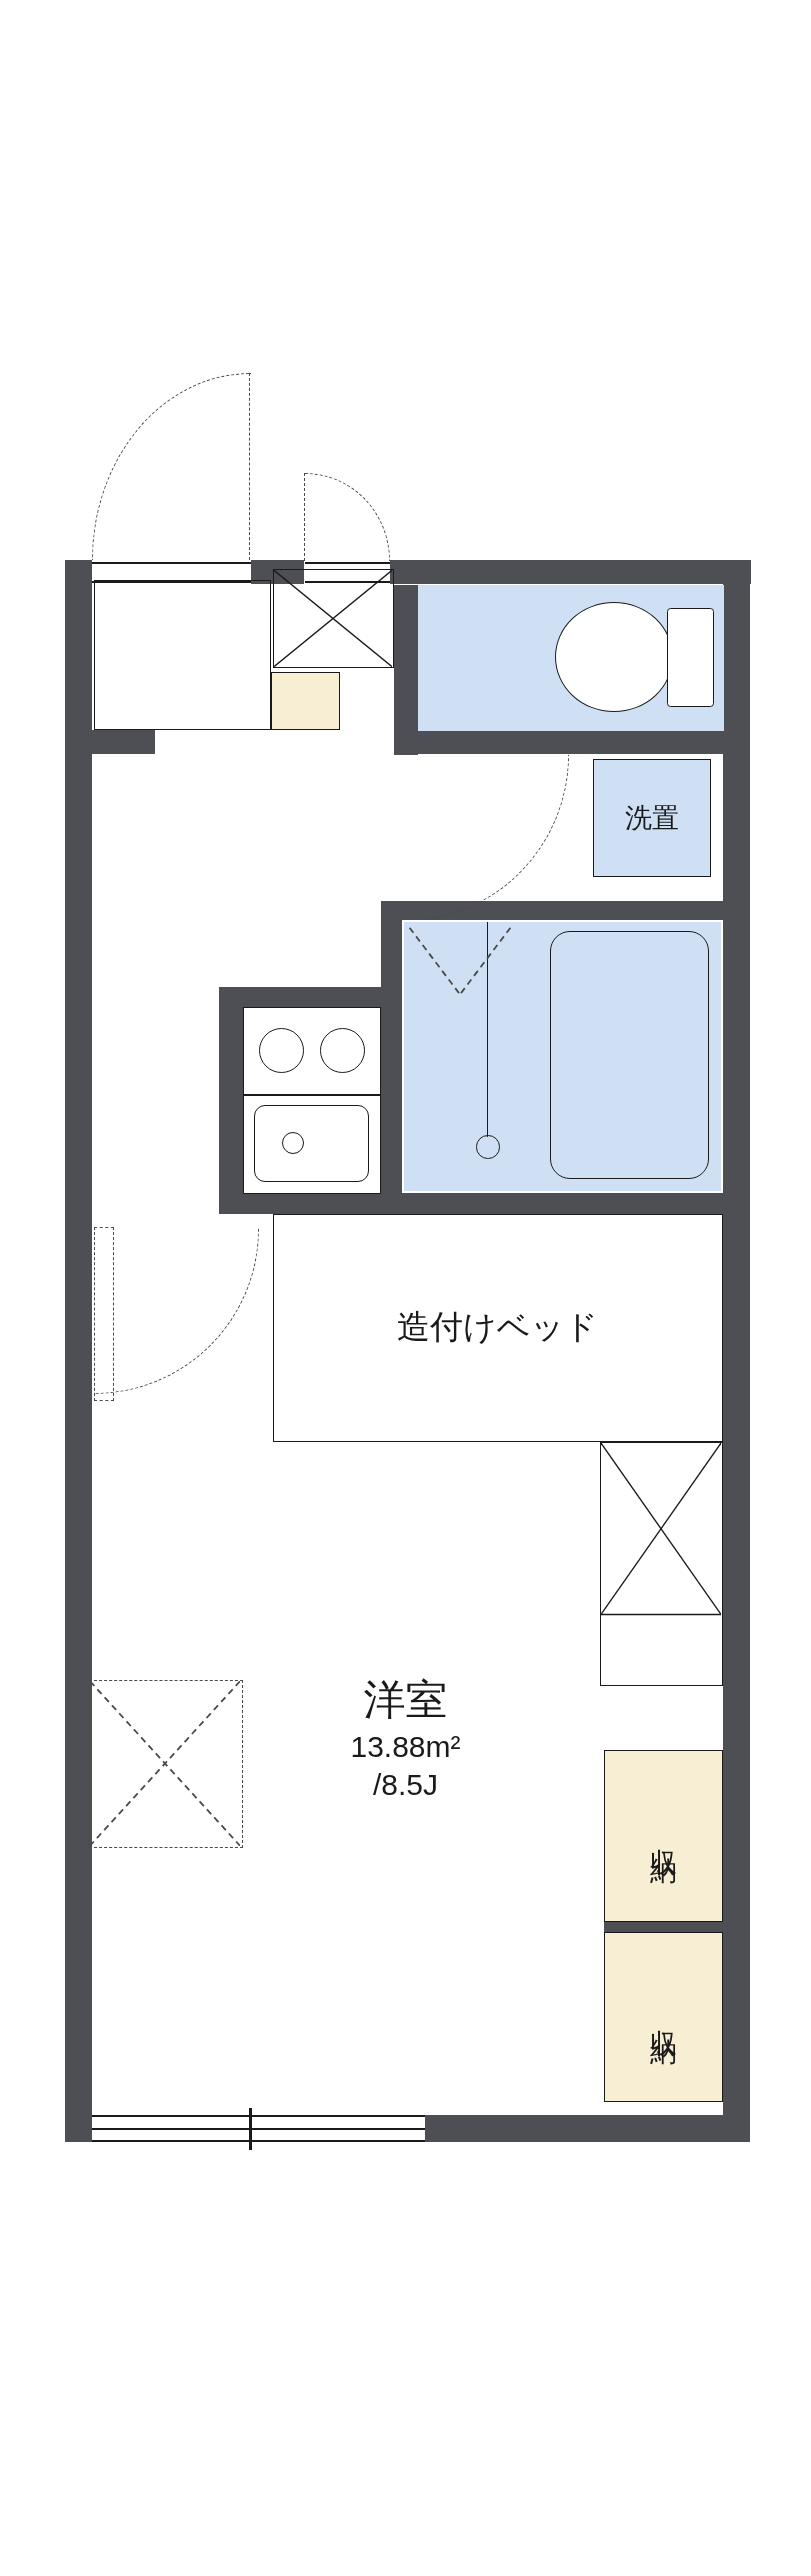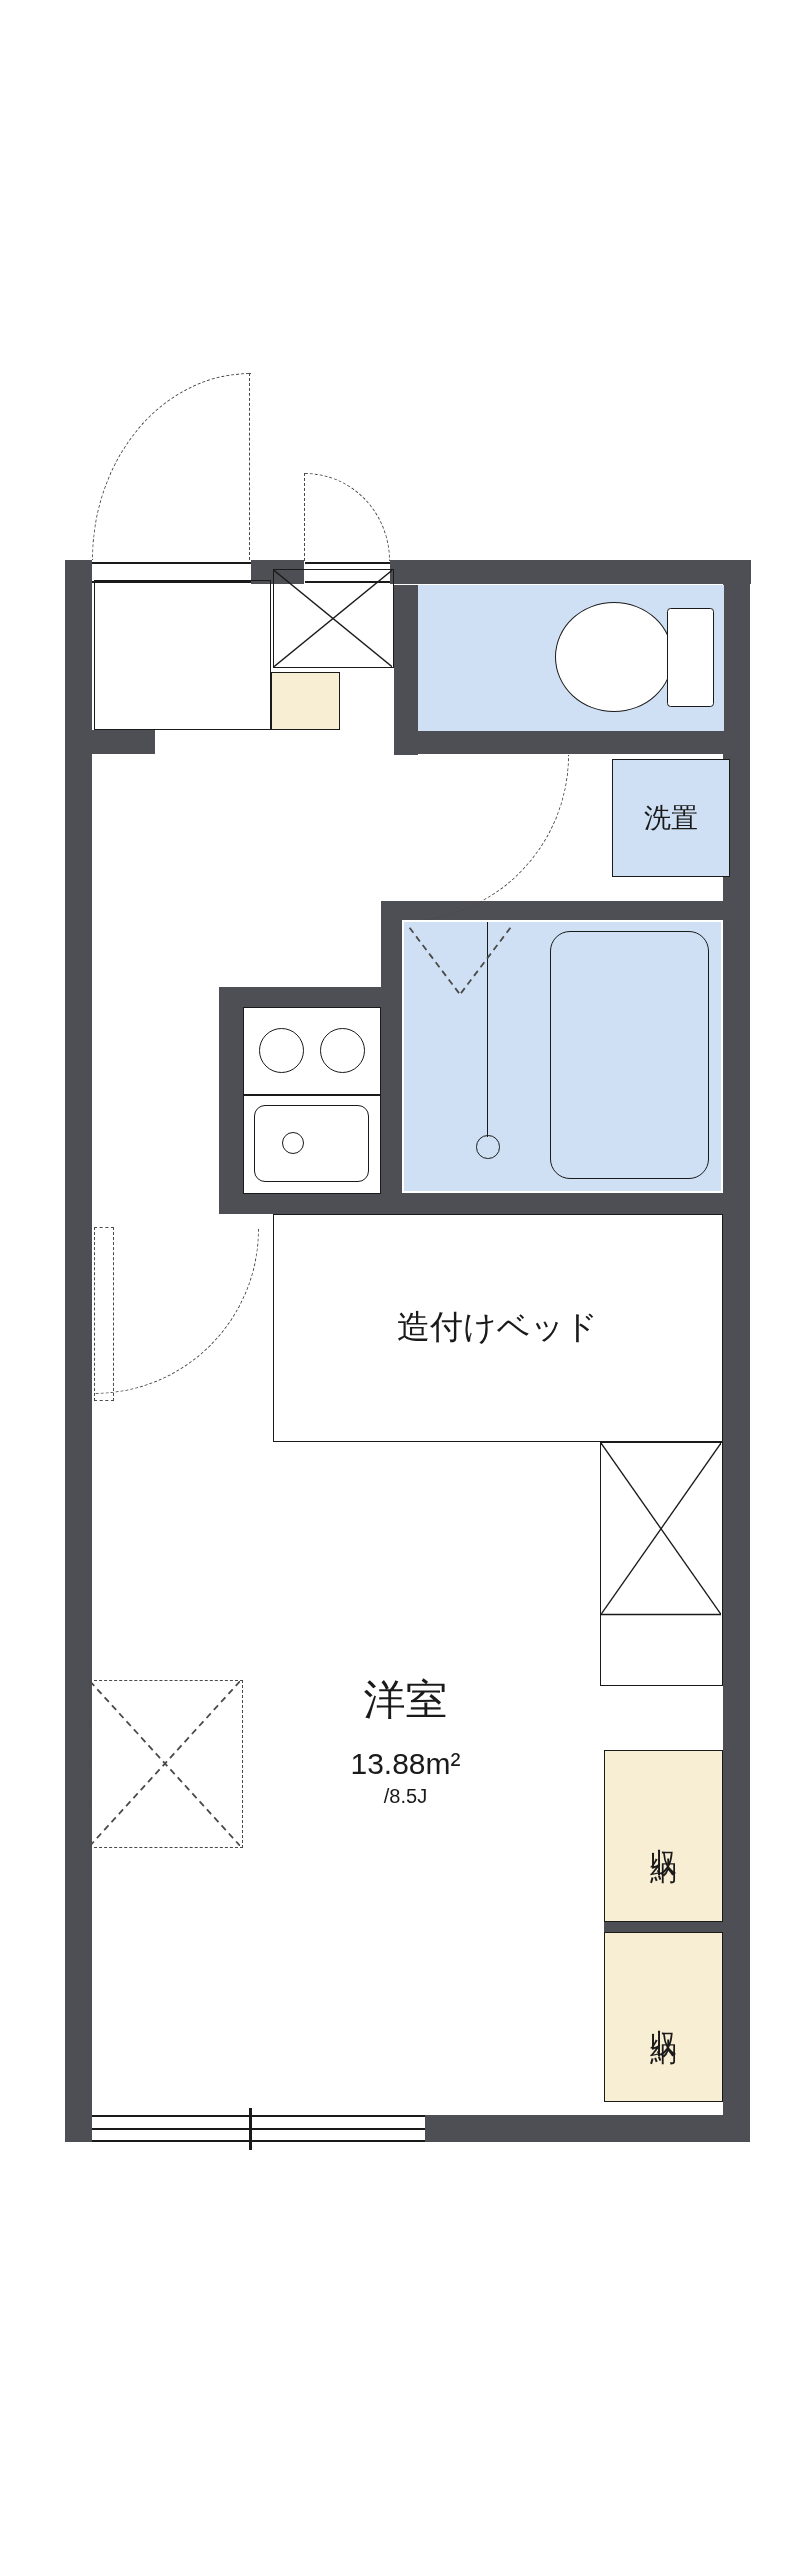--- a/index.html
+++ b/index.html
@@ -49,22 +49,22 @@
   .bed-label {
     position: absolute; display: flex; flex-direction: column;
     align-items: center; justify-content: center; gap: 6px;
     font-size: 33px; line-height: 1.3;
   }
   .room-label-block {
     position: absolute; display: flex; flex-direction: column;
     align-items: center; text-align: center;
   }
   .room-name { font-size: 42px; }
-  .room-area { font-size: 30px; margin-top: 19px; }
-  .room-tatami { font-size: 20px; margin-top: 3.6px; }
+  .room-area { font-size: 30px; margin-top: 2px; }
+  .room-tatami { font-size: 30px; margin-top: 3.6px; }
   svg { position: absolute; left: 0; top: 0; }
 </style>
 </head>
 <body>
 
 <div class="canvas">
 
   <div class="arc arc-tl" style="left:92px; top:373px; width:159px; height:187px;"></div>
   <div class="dash-v" style="left:249px; top:373px; height:187px;"></div>
   <div class="arc arc-tr" style="left:305px; top:473px; width:85px; height:88px;"></div>
@@ -96,21 +96,21 @@
     </svg>
   </div>
 
   <div class="bluefloor" style="left:418px; top:585px; width:306px; height:146px;">
     <div class="abs" style="left:0; top:0; width:306px; height:146px;">
       <div class="fixture" style="left:137px; top:17px; width:118px; height:110px; border-radius:50%;"></div>
       <div class="fixture" style="left:249px; top:22.6px; width:47px; height:99px; border-radius:3.6px;"></div>
     </div>
   </div>
 
-  <div class="bluebox" style="left:612px; top:759px; width:118px; height:118px;">
+  <div class="bluebox" style="left:593px; top:759px; width:118px; height:118px;">
     <span class="jp">洗置</span>
   </div>
 
   <div class="arc arc-br" style="left:402px; top:755px; width:167px; height:167px;"></div>
 
   <div class="whitebox" style="left:243px; top:1007px; width:138px; height:88px;">
     <div class="abs" style="left:0; top:0; width:135px; height:84px;">
       <div class="fixture circle" style="left:15.4px; top:20px; width:45px; height:45px; background:transparent;"></div>
       <div class="fixture circle" style="left:76px; top:20px; width:45px; height:45px; background:transparent;"></div>
     </div>

